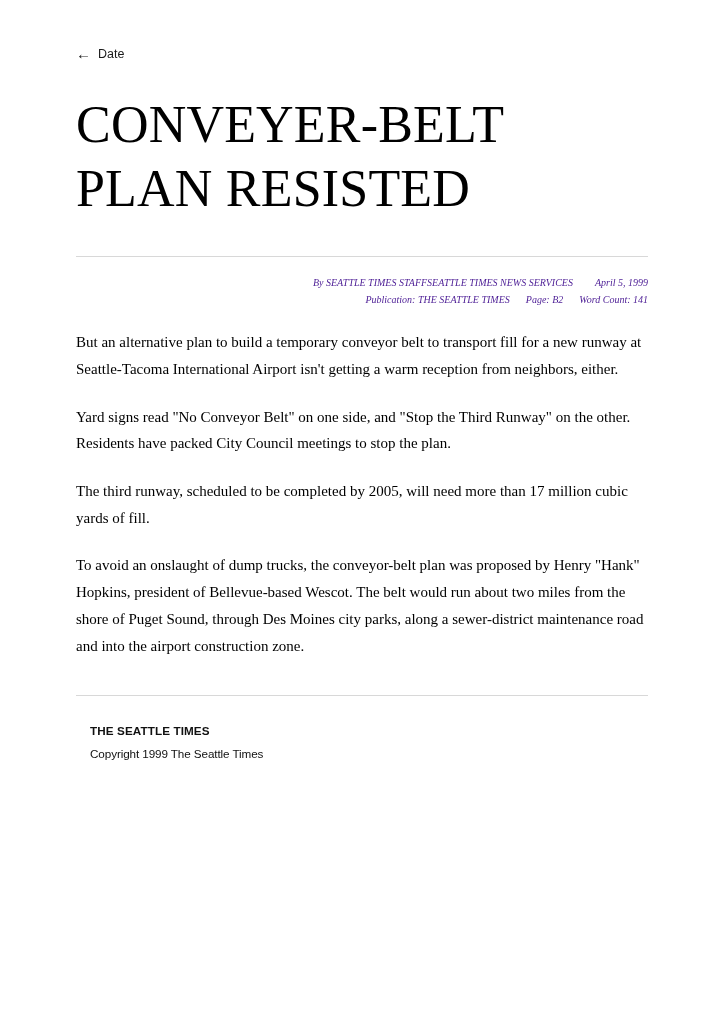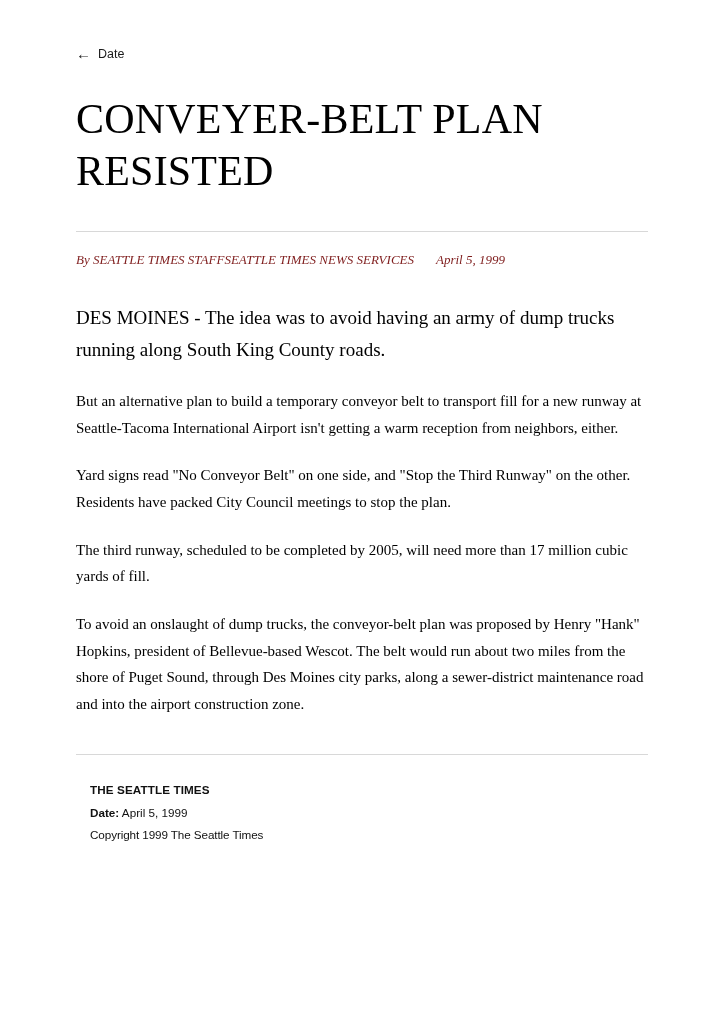--- a/index.html
+++ b/index.html
@@ -36,39 +36,40 @@
   .back-arrow {
     display: inline-block;
     font-size: 15px;
     line-height: 1;
     position: relative;
     top: 0px;
   }
   h1.headline {
     font-family: "Liberation Serif", serif;
     font-weight: normal;
-    font-size: 42px;
+    font-size: 52px;
     line-height: 1.24;
     letter-spacing: 0.2px;
     margin: 30px 0 0 0;
     color: #000;
     max-width: 560px;
   }
   .rule {
     border: 0;
     border-top: 1px solid #d8d8d8;
     margin: 34px 0 0 0;
   }
   .byline {
     font-family: "Liberation Serif", serif;
     font-style: italic;
-    font-size: 13px;
+    font-size: 10px;
     line-height: 1.72;
     margin-top: 17px;
-    color: #7f1d1d;
+    color: #4c1d95;
+    text-align: right;
   }
   .byline .sep {
     display: inline-block;
     width: 22px;
   }
   .byline .sep-sm {
     display: inline-block;
     width: 16px;
   }
   .lede {
@@ -118,33 +119,34 @@
   </a>
 
   <h1 class="headline">CONVEYER-BELT PLAN RESISTED</h1>
 
   <hr class="rule">
 
   <div class="byline">
     <div>
       <span>By SEATTLE TIMES STAFFSEATTLE TIMES NEWS SERVICES</span><span class="sep"></span><span>April 5, 1999</span>
     </div>
+    <div>
+      <span>Publication:</span>
+      <span>THE SEATTLE TIMES</span><span class="sep-sm"></span><span>Page:</span>
+      <span>B2</span><span class="sep-sm"></span><span>Word Count:</span>
+      <span>141</span>
+    </div>
   </div>
 
-  <p class="lede">DES MOINES - The idea was to avoid having an army of dump trucks running along South King County roads.</p>
 
   <p class="body-par">But an alternative plan to build a temporary conveyor belt to transport fill for a new runway at Seattle-Tacoma International Airport isn't getting a warm reception from neighbors, either.</p>
   <p class="body-par">Yard signs read "No Conveyor Belt" on one side, and "Stop the Third Runway" on the other. Residents have packed City Council meetings to stop the plan.</p>
   <p class="body-par">The third runway, scheduled to be completed by 2005, will need more than 17 million cubic yards of fill.</p>
   <p class="body-par">To avoid an onslaught of dump trucks, the conveyor-belt plan was proposed by Henry "Hank" Hopkins, president of Bellevue-based Wescot. The belt would run about two miles from the shore of Puget Sound, through Des Moines city parks, along a sewer-district maintenance road and into the airport construction zone.</p>
 
   <hr class="footer-rule">
 
   <div class="footer">
     <div class="pub-name">THE SEATTLE TIMES</div>
-    <div>
-      <span class="lbl">Date:</span>
-      <span>April 5, 1999</span>
-    </div>
     <div class="copy">Copyright 1999 The Seattle Times</div>
   </div>
 
 </div>
 
 </body></html>

